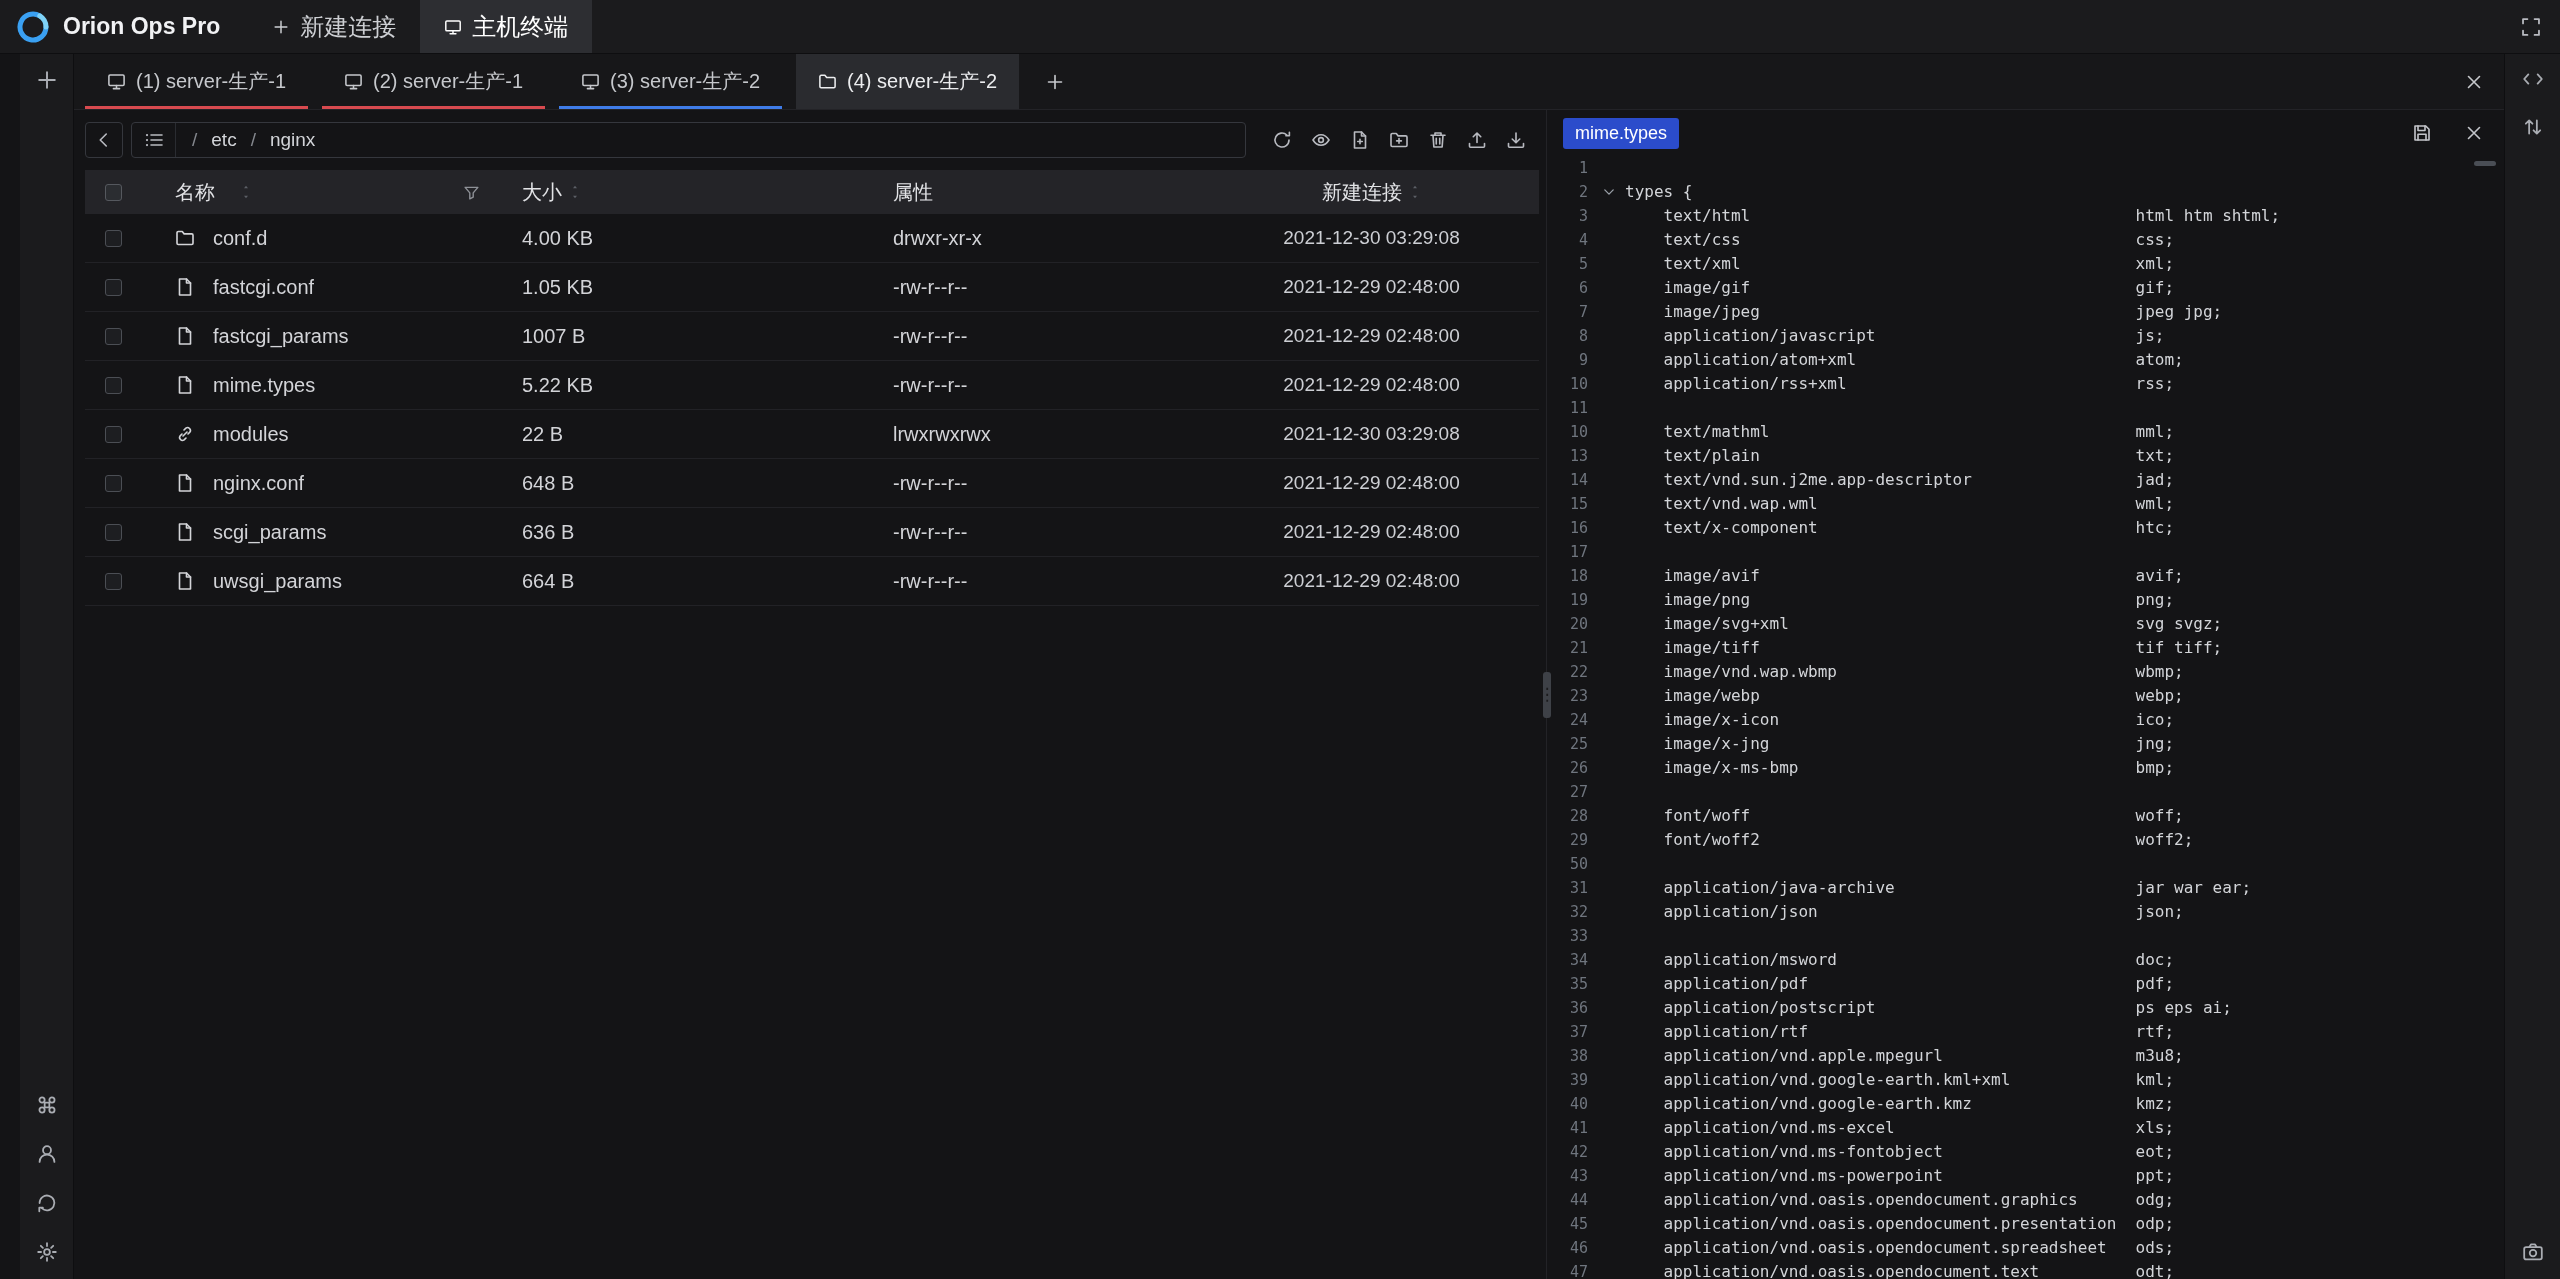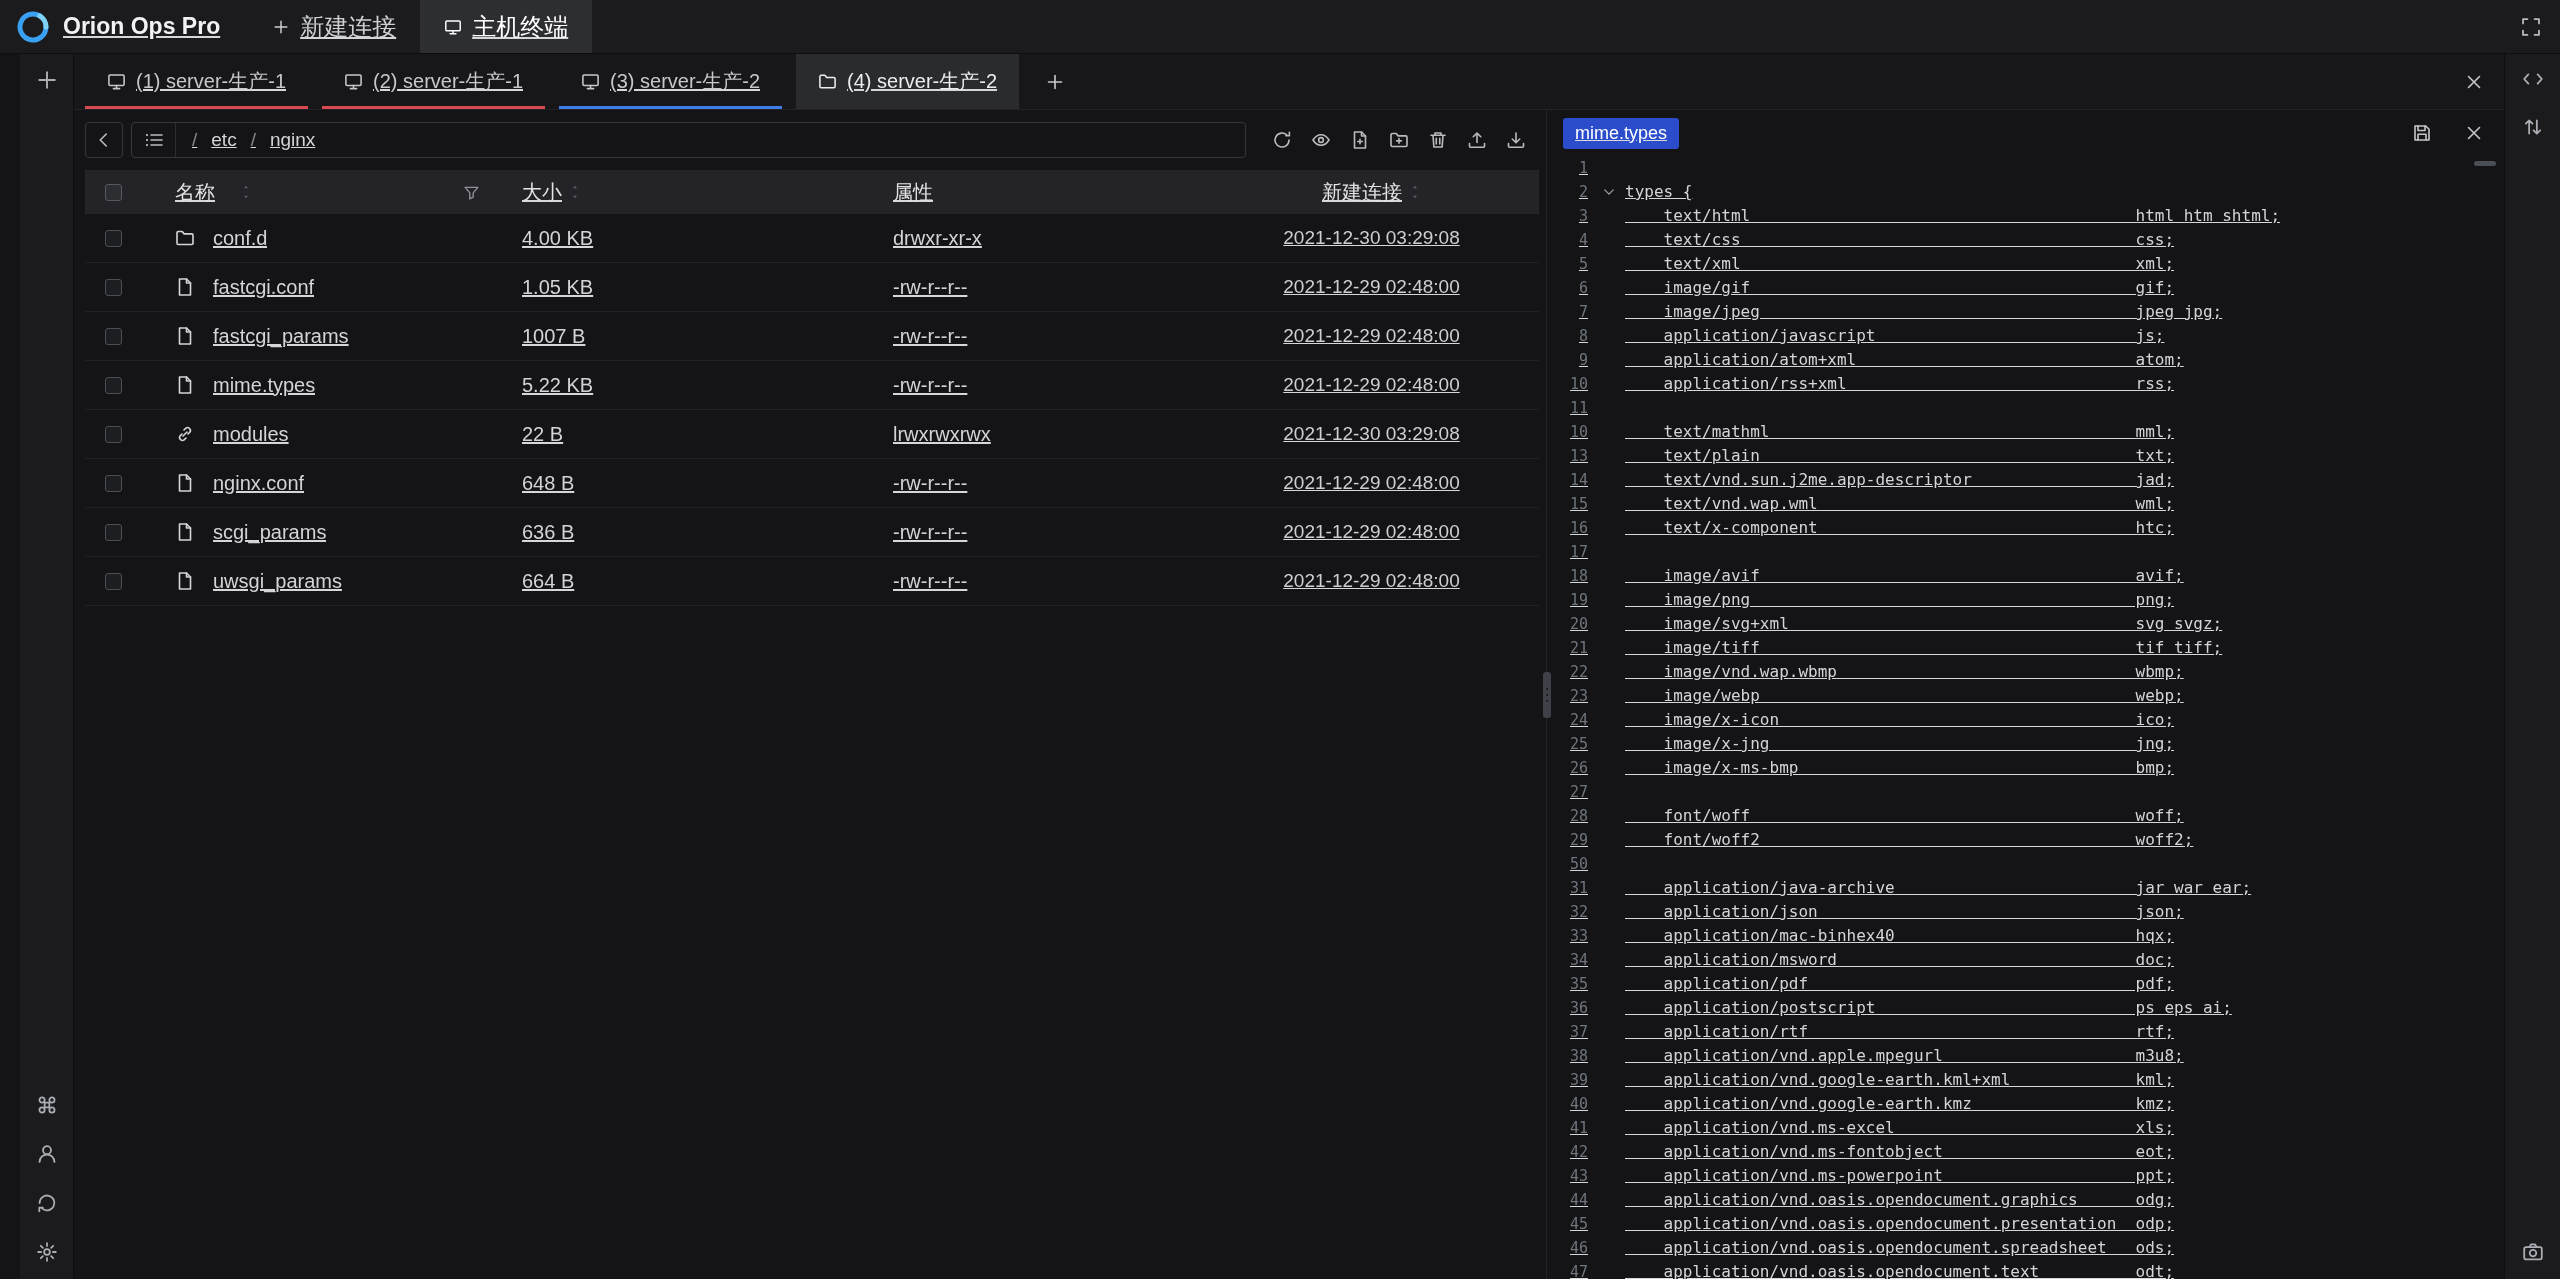--- a/index.html
+++ b/index.html
@@ -1,18 +1,18 @@
 <!DOCTYPE html>
 <html><head>
 <meta charset="utf-8">
 <style>
   *{margin:0;padding:0;box-sizing:border-box}
   html,body{width:2560px;height:1279px;overflow:hidden;background:#121214;
     font-family:"Liberation Sans","DejaVu Sans",sans-serif;color:#d6d7da;}
-  .app{width:2560px;height:1279px;display:flex;flex-direction:column;background:#141416;text-decoration:underline;}
+  .app{width:2560px;height:1279px;display:flex;flex-direction:column;background:#141416;}
 
   
   .topbar{flex:0 0 54px;background:#1b1b1d;display:flex;align-items:center;border-bottom:1px solid #0e0e10;}
   .logo{width:34px;height:34px;margin:0 13px 0 16px;display:inline-flex;}
   .app-title{font-size:23px;font-weight:700;color:#f1f2f4;margin-right:28px;white-space:nowrap;}
   .menu{display:flex;height:100%;}
   .menu-item{display:flex;align-items:center;gap:10px;padding:0 24px;font-size:24px;color:#cdcfd3;cursor:pointer;height:100%;}
   .menu-item.active{background:#2d2e32;color:#ffffff;}
   .flex-spacer{flex:1;}
   .topbar-right{display:flex;align-items:center;margin-right:18px;gap:24px;color:#b9bbc1;}
@@ -570,21 +570,21 @@
                 <div class="code-line"><span class="gutter">23</span><span class="fold"></span><span class="ctext">    image/webp                                       webp;</span></div>
                 <div class="code-line"><span class="gutter">24</span><span class="fold"></span><span class="ctext">    image/x-icon                                     ico;</span></div>
                 <div class="code-line"><span class="gutter">25</span><span class="fold"></span><span class="ctext">    image/x-jng                                      jng;</span></div>
                 <div class="code-line"><span class="gutter">26</span><span class="fold"></span><span class="ctext">    image/x-ms-bmp                                   bmp;</span></div>
                 <div class="code-line"><span class="gutter">27</span><span class="fold"></span><span class="ctext"></span></div>
                 <div class="code-line"><span class="gutter">28</span><span class="fold"></span><span class="ctext">    font/woff                                        woff;</span></div>
                 <div class="code-line"><span class="gutter">29</span><span class="fold"></span><span class="ctext">    font/woff2                                       woff2;</span></div>
                 <div class="code-line"><span class="gutter">50</span><span class="fold"></span><span class="ctext"></span></div>
                 <div class="code-line"><span class="gutter">31</span><span class="fold"></span><span class="ctext">    application/java-archive                         jar war ear;</span></div>
                 <div class="code-line"><span class="gutter">32</span><span class="fold"></span><span class="ctext">    application/json                                 json;</span></div>
-                <div class="code-line"><span class="gutter">33</span><span class="fold"></span><span class="ctext">    application/mac-binhex40                         hqx;</span></div>
+                <div class="code-line"><span class="gutter">33</span><span class="fold"></span></div>
                 <div class="code-line"><span class="gutter">34</span><span class="fold"></span><span class="ctext">    application/msword                               doc;</span></div>
                 <div class="code-line"><span class="gutter">35</span><span class="fold"></span><span class="ctext">    application/pdf                                  pdf;</span></div>
                 <div class="code-line"><span class="gutter">36</span><span class="fold"></span><span class="ctext">    application/postscript                           ps eps ai;</span></div>
                 <div class="code-line"><span class="gutter">37</span><span class="fold"></span><span class="ctext">    application/rtf                                  rtf;</span></div>
                 <div class="code-line"><span class="gutter">38</span><span class="fold"></span><span class="ctext">    application/vnd.apple.mpegurl                    m3u8;</span></div>
                 <div class="code-line"><span class="gutter">39</span><span class="fold"></span><span class="ctext">    application/vnd.google-earth.kml+xml             kml;</span></div>
                 <div class="code-line"><span class="gutter">40</span><span class="fold"></span><span class="ctext">    application/vnd.google-earth.kmz                 kmz;</span></div>
                 <div class="code-line"><span class="gutter">41</span><span class="fold"></span><span class="ctext">    application/vnd.ms-excel                         xls;</span></div>
                 <div class="code-line"><span class="gutter">42</span><span class="fold"></span><span class="ctext">    application/vnd.ms-fontobject                    eot;</span></div>
                 <div class="code-line"><span class="gutter">43</span><span class="fold"></span><span class="ctext">    application/vnd.ms-powerpoint                    ppt;</span></div>

